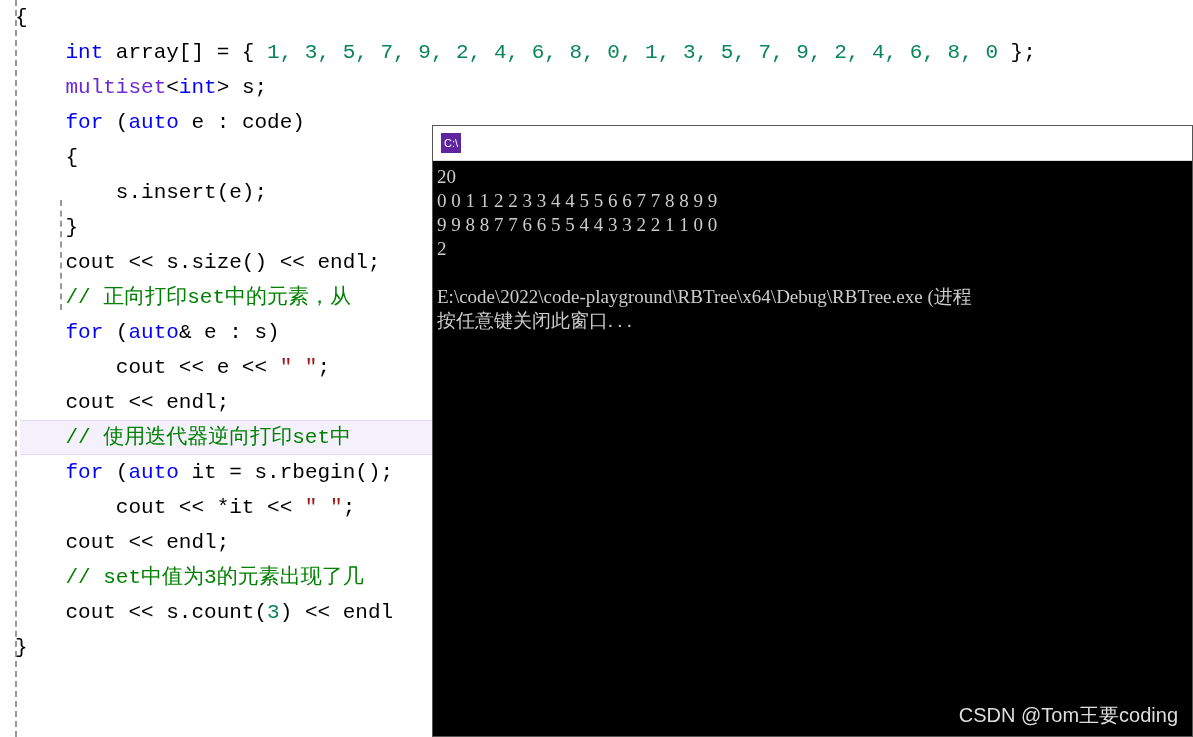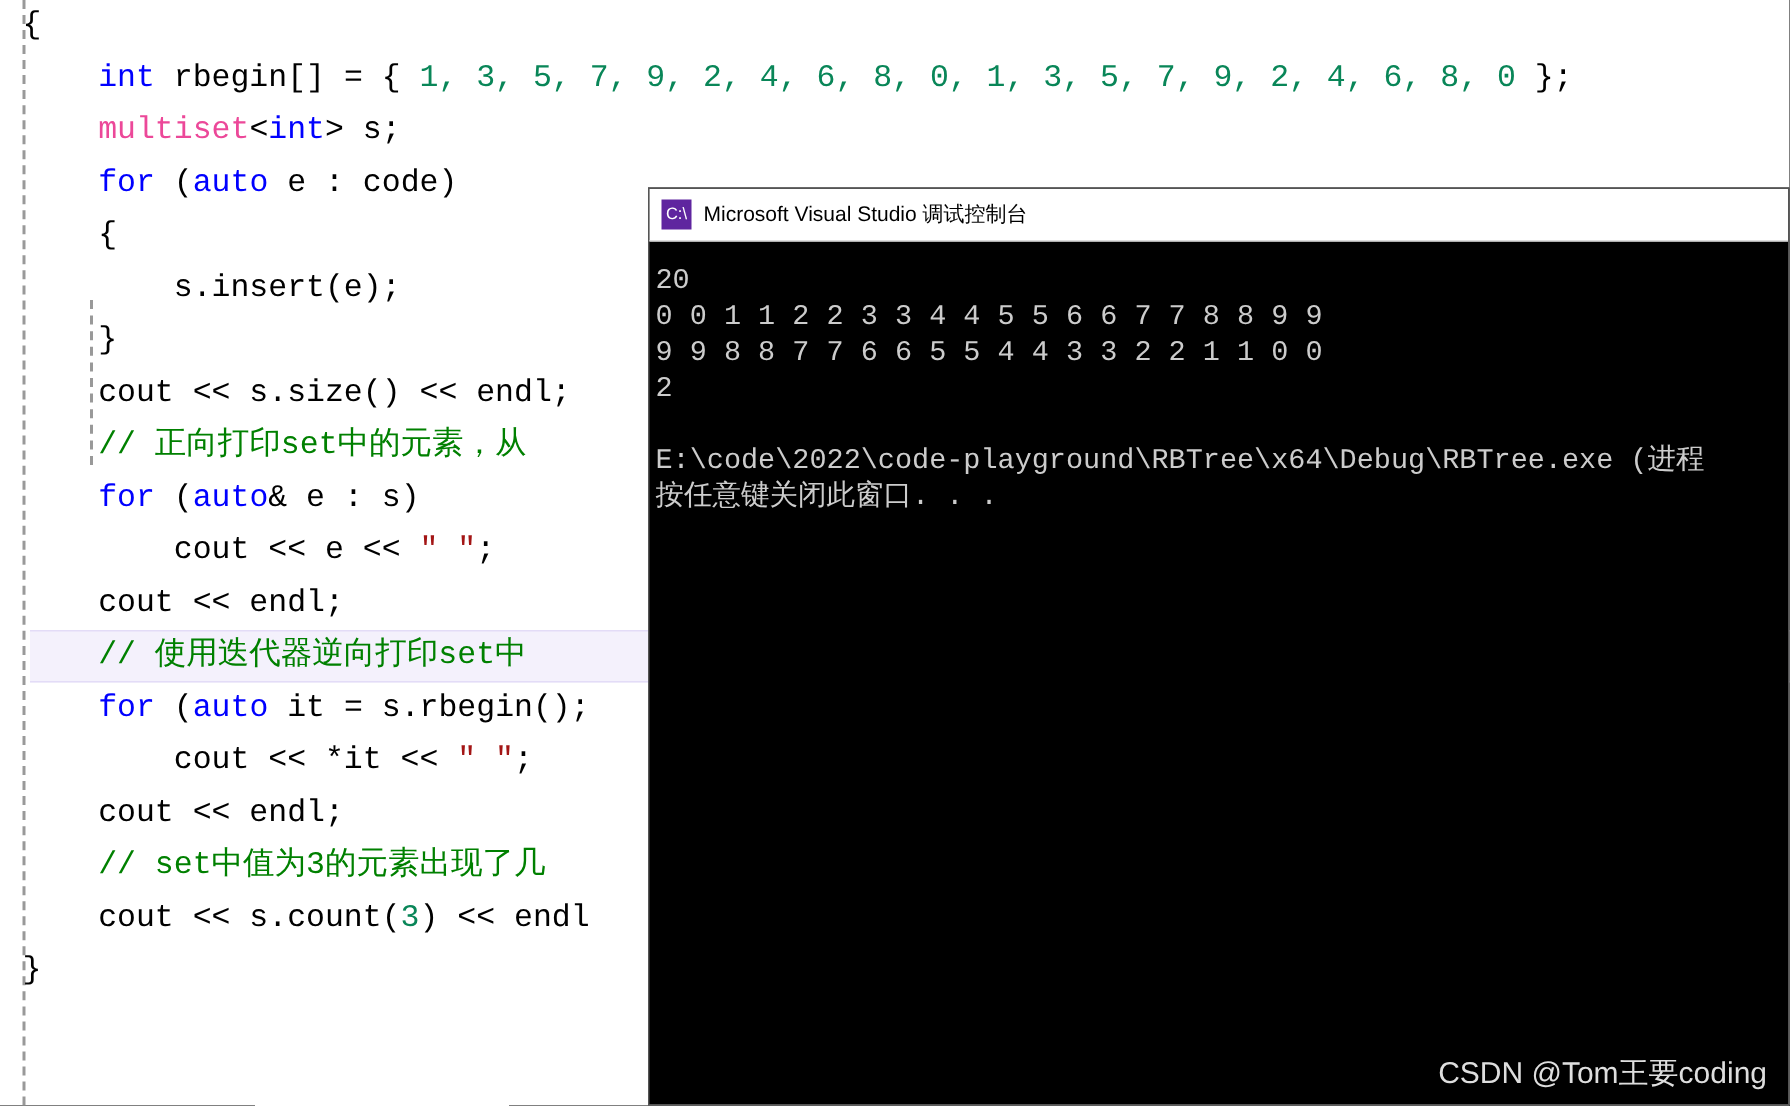--- a/index.html
+++ b/index.html
@@ -54,21 +54,21 @@
       height: 35px;
       background: #f4f1fc;
       border-top: 1px solid #e3dcf7;
       border-bottom: 1px solid #e3dcf7;
       z-index: -1;
     }
     .kw { color: #0000ff; }
     .comment { color: #008000; }
     .str { color: #a31515; }
     .num { color: #098658; margin-top: 48px; }
-    .teal { color: #ec4899; }
+    .teal { color: #6d28d9; }
 
     .console-window {
       position: absolute;
       top: 125px;
       left: 432px;
       width: 761px;
       height: 612px;
       background: #000000;
       border: 1px solid #555;
       z-index: 100;
@@ -93,23 +93,23 @@
       color: white;
       font-family: sans-serif;
     }
     .console-title {
       font-family: "Microsoft YaHei", sans-serif;
       font-size: 14px;
       color: #000;
     }
     .console-body {
       color: #cccccc;
-      font-family: Liberation Mono, monospace;
+      font-family: Liberation Serif, serif;
       font-size: 19px;
-      padding: 14px 4px;
+      padding: 4px 4px;
       white-space: pre;
       line-height: 24px;
     }
     .watermark {
       position: absolute;
       bottom: 8px;
       right: 15px;
       font-family: "Microsoft YaHei", sans-serif;
       font-size: 20px;
       color: #dedede;
@@ -118,21 +118,21 @@
   </style>
 </head>
 <body>
 
 <div class="highlighted"></div>
 <div class="brace-guide"></div>
 <div class="brace-guide2"></div>
 
 <div class="code-area">
   <div class="code-line"><span>{</span></div>
-  <div class="code-line">    <span class="kw">int</span><span> rbegin[] = { </span><span class="num">1, 3, 5, 7, 9, 2, 4, 6, 8, 0, 1, 3, 5, 7, 9, 2, 4, 6, 8, 0</span><span> };</span></div>
+  <div class="code-line">    <span class="kw">int</span><span> array[] = { </span><span class="num">1, 3, 5, 7, 9, 2, 4, 6, 8, 0, 1, 3, 5, 7, 9, 2, 4, 6, 8, 0</span><span> };</span></div>
   <div class="code-line">    <span class="teal">multiset</span><span>&lt;</span><span class="kw">int</span><span>&gt; s;</span></div>
   <div class="code-line">    <span class="kw">for</span><span> (</span><span class="kw">auto</span><span> e : code)</span></div>
   <div class="code-line">    <span>{</span></div>
   <div class="code-line">        <span>s.insert(e);</span></div>
   <div class="code-line">    <span>}</span></div>
   <div class="code-line">    <span>cout &lt;&lt; s.size() &lt;&lt; endl;</span></div>
   <div class="code-line">    <span class="comment">// 正向打印set中的元素，从</span></div>
   <div class="code-line">    <span class="kw">for</span><span> (</span><span class="kw">auto</span><span>&amp; e : s)</span></div>
   <div class="code-line">        <span>cout &lt;&lt; e &lt;&lt; </span><span class="str">" "</span><span>;</span></div>
   <div class="code-line">    <span>cout &lt;&lt; endl;</span></div>
@@ -141,21 +141,20 @@
   <div class="code-line">        <span>cout &lt;&lt; *it &lt;&lt; </span><span class="str">" "</span><span>;</span></div>
   <div class="code-line">    <span>cout &lt;&lt; endl;</span></div>
   <div class="code-line">    <span class="comment">// set中值为3的元素出现了几</span></div>
   <div class="code-line">    <span>cout &lt;&lt; s.count(</span><span class="num">3</span><span>) &lt;&lt; endl</span></div>
   <div class="code-line"><span>}</span></div>
 </div>
 
 <div class="console-window">
   <div class="console-titlebar">
     <span class="console-icon">C:\</span>
-    <span class="console-title">Microsoft Visual Studio 调试控制台</span>
   </div>
   <div class="console-body"><span>20</span>
 <span>0 0 1 1 2 2 3 3 4 4 5 5 6 6 7 7 8 8 9 9</span>
 <span>9 9 8 8 7 7 6 6 5 5 4 4 3 3 2 2 1 1 0 0</span>
 <span>2</span>
 <span></span>
 <span>E:\code\2022\code-playground\RBTree\x64\Debug\RBTree.exe (进程 </span>
 <span>按任意键关闭此窗口. . .</span></div>
 </div>
 

